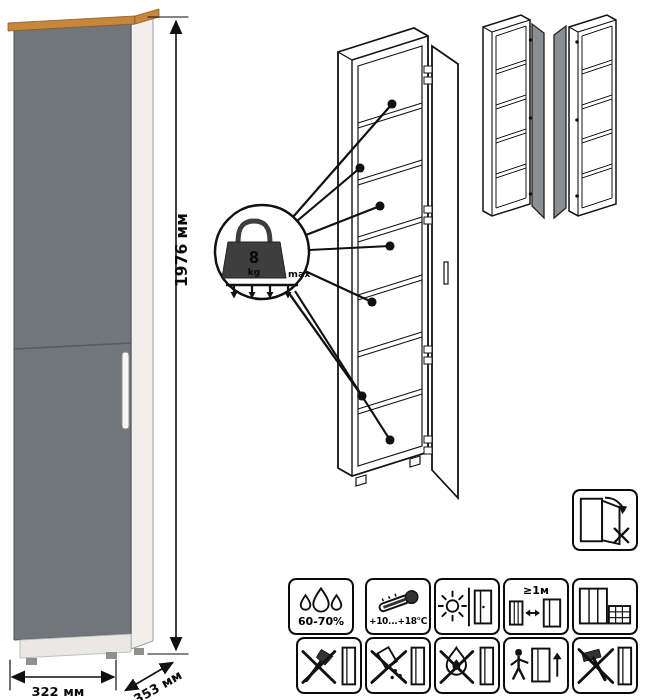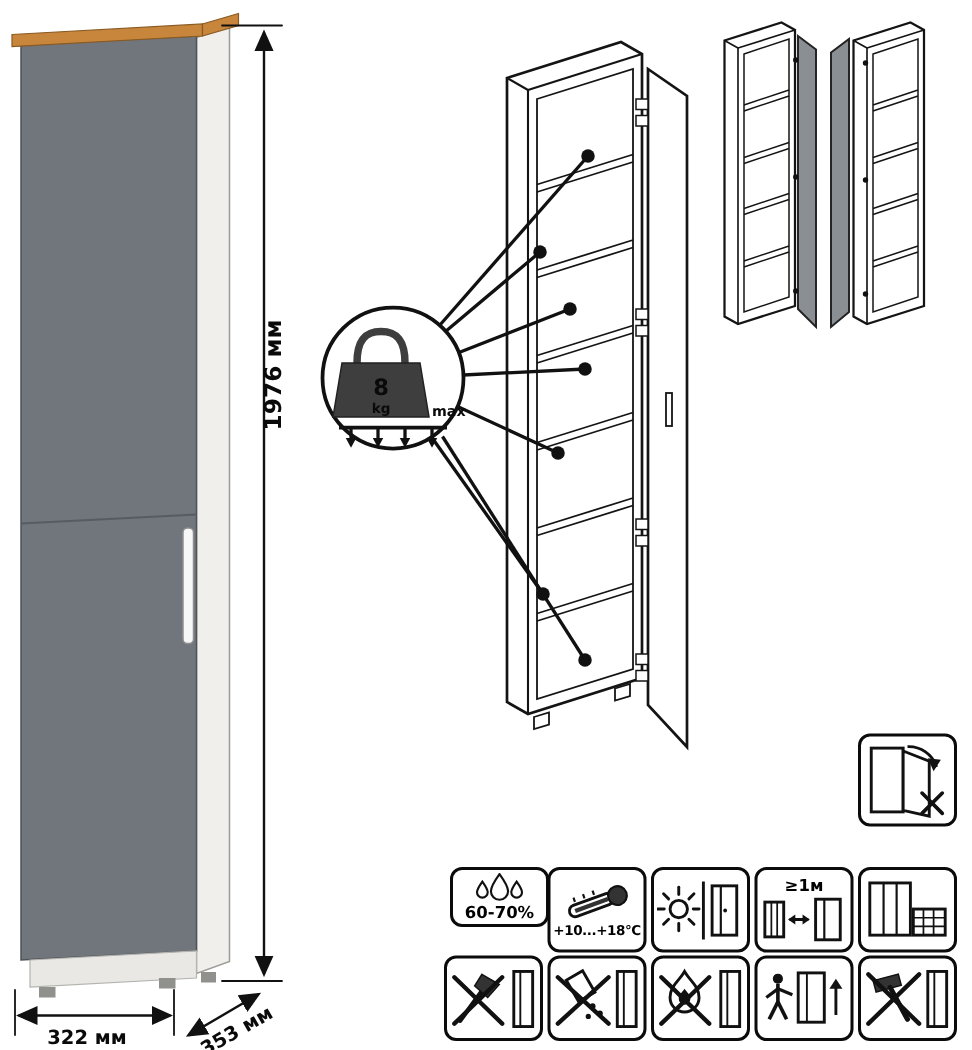--- a/index.html
+++ b/index.html
@@ -183,21 +183,21 @@
     <svg width="58" height="54" viewBox="0 0 60 54">
       <rect x="5" y="5" width="22" height="44" fill="#fff" stroke="#111" stroke-width="2"></rect>
       <polygon points="27,7 45,14 45,52 27,48" fill="#fff" stroke="#111" stroke-width="2"></polygon>
       <path d="M30,4 A20,20 0 0 1 50,18" fill="none" stroke="#111" stroke-width="2"></path>
       <polygon points="48,21 44,12 53,13" fill="#111"></polygon>
       <line x1="40" y1="36" x2="54" y2="50" stroke="#111" stroke-width="2.5" stroke-linecap="round"></line>
       <line x1="54" y1="36" x2="40" y2="50" stroke="#111" stroke-width="2.5" stroke-linecap="round"></line>
     </svg>
   </div>
 
-  <div class="icon-box" style="left:300px;top:578px;width:66px;height:40px">
+  <div class="icon-box" style="left:288px;top:578px;width:66px;height:57px">
     <svg width="58" height="28" viewBox="0 0 60 28">
       <path d="M30,1 C30,1 22,12 22,17 a8,8 0 0 0 16,0 C38,12 30,1 30,1 Z" fill="#fff" stroke="#111" stroke-width="2"></path>
       <path d="M14,8 C14,8 9,15 9,18 a5,5 0 0 0 10,0 C19,15 14,8 14,8 Z" fill="#fff" stroke="#111" stroke-width="2"></path>
       <path d="M46,8 C46,8 41,15 41,18 a5,5 0 0 0 10,0 C51,15 46,8 46,8 Z" fill="#fff" stroke="#111" stroke-width="2"></path>
     </svg>
     <div class="lbl lbl-11">60-70%</div>
   </div>
 
   <div class="icon-box" style="left:365px;top:578px;width:66px;height:57px">
     <svg width="58" height="28" viewBox="0 0 60 28">

